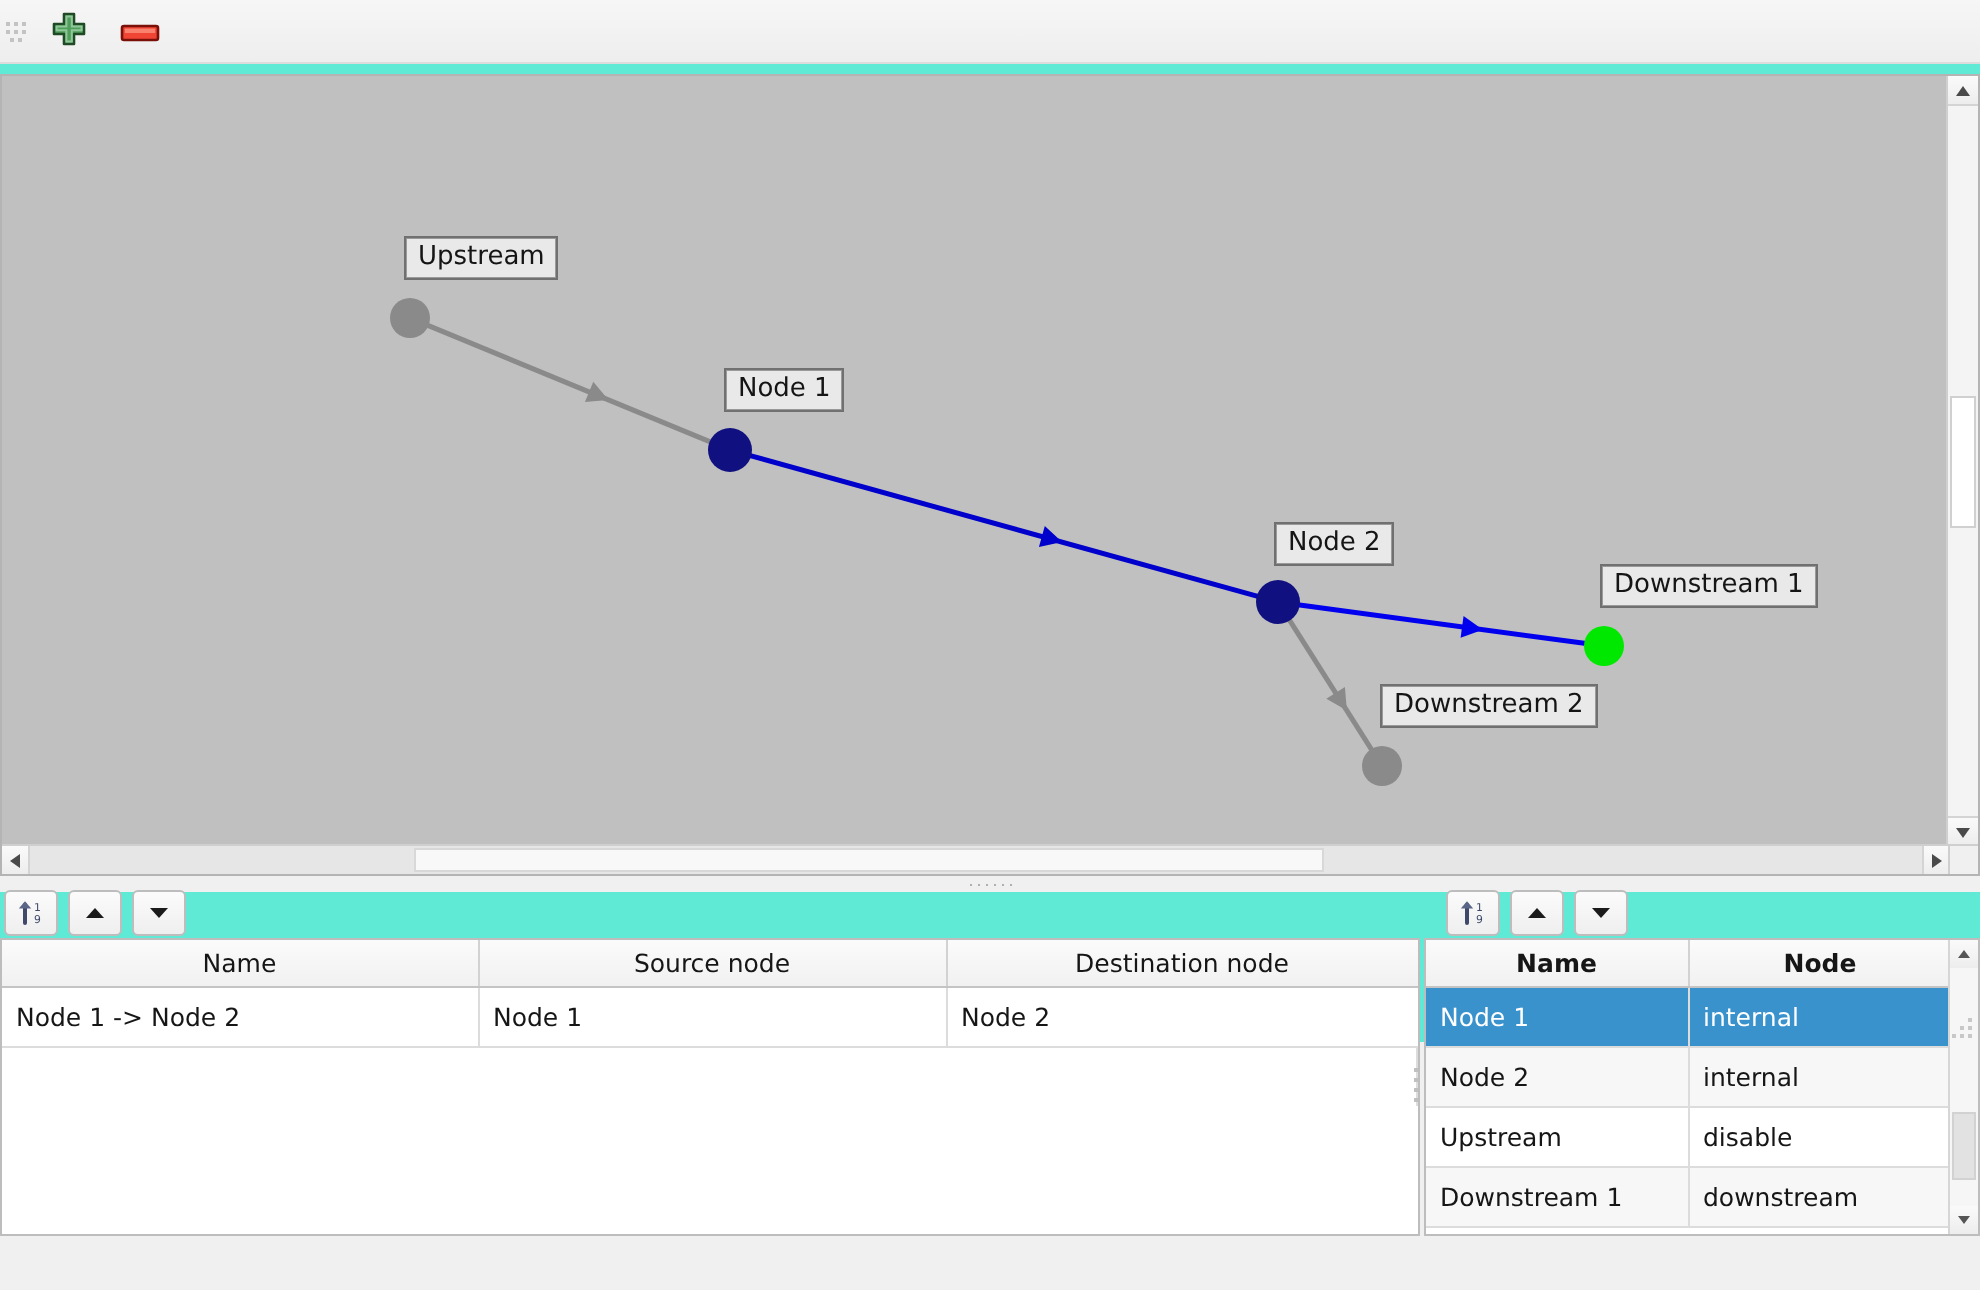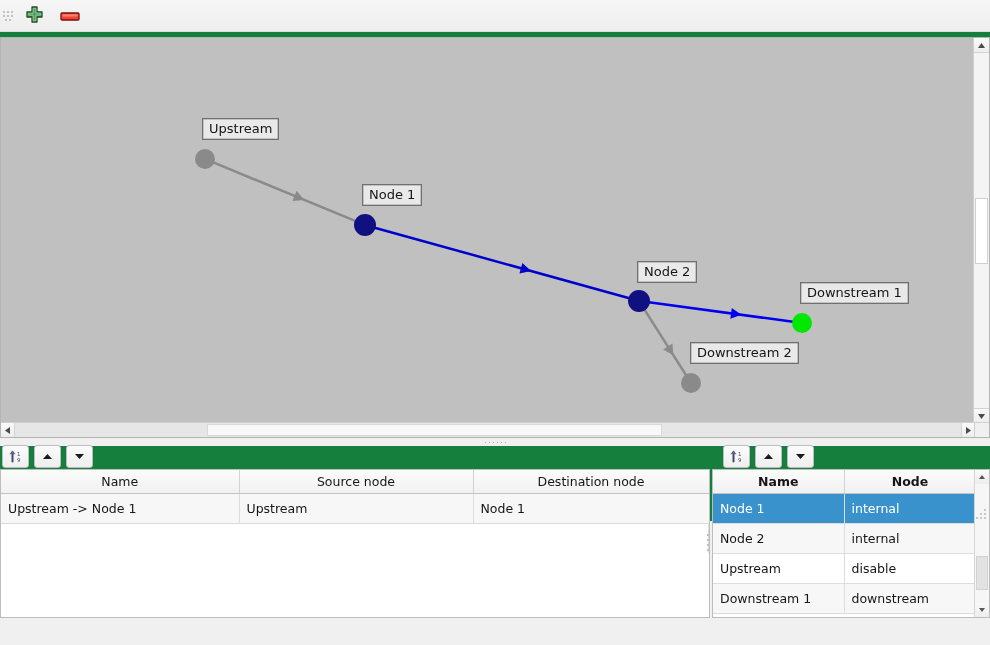--- a/index.html
+++ b/index.html
@@ -8,21 +8,21 @@
     width: 990px; height: 645px;
     overflow: hidden;
     font-family: "DejaVu Sans", "Liberation Sans", sans-serif;
     font-size: 12.5px;
     color: #1a1a1a;
     background: #f0f0f0;
   }
   #app {
     position: relative;
     width: 990px; height: 521px;
-    background: #15803d;
+    background: #5eead4;
   }
 
   
   .top-toolbar {
     position: absolute; left: 0; top: 0;
     width: 990px; height: 32px;
     background: linear-gradient(to bottom, #f6f6f6 0%, #eeeeee 100%);
     display: flex; align-items: center;
     border-bottom: 1px solid #dcdcdc;
   }
@@ -345,24 +345,24 @@
             <col>
           </colgroup>
         <thead>
           <tr>
             <th>Name</th>
             <th>Source node</th>
             <th style="border-right:none;">Destination node</th>
           </tr>
         </thead>
         <tbody id="links-body">
-            <tr class="alt">
-              <td>Upstream -&gt; Node 1</td>
-              <td>Upstream</td>
-              <td style="border-right: none;">Node 1</td>
+            <tr>
+              <td>Node 1 -&gt; Node 2</td>
+              <td>Node 1</td>
+              <td style="border-right: none;">Node 2</td>
             </tr>
             <tr class="filler-row">
               <td colspan="3" style="border-bottom: none;"></td>
             </tr>
           </tbody>
       </table>
     </div>
   </div>
 
   <div class="panel panel-right">

